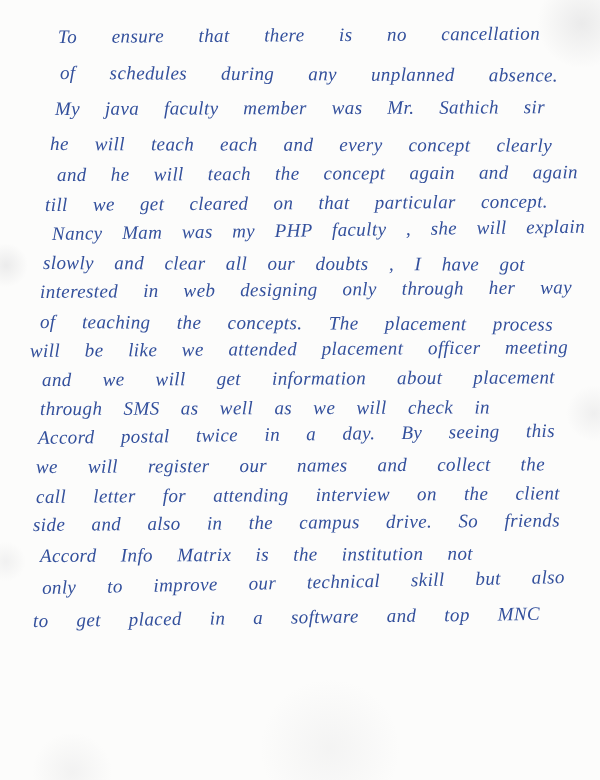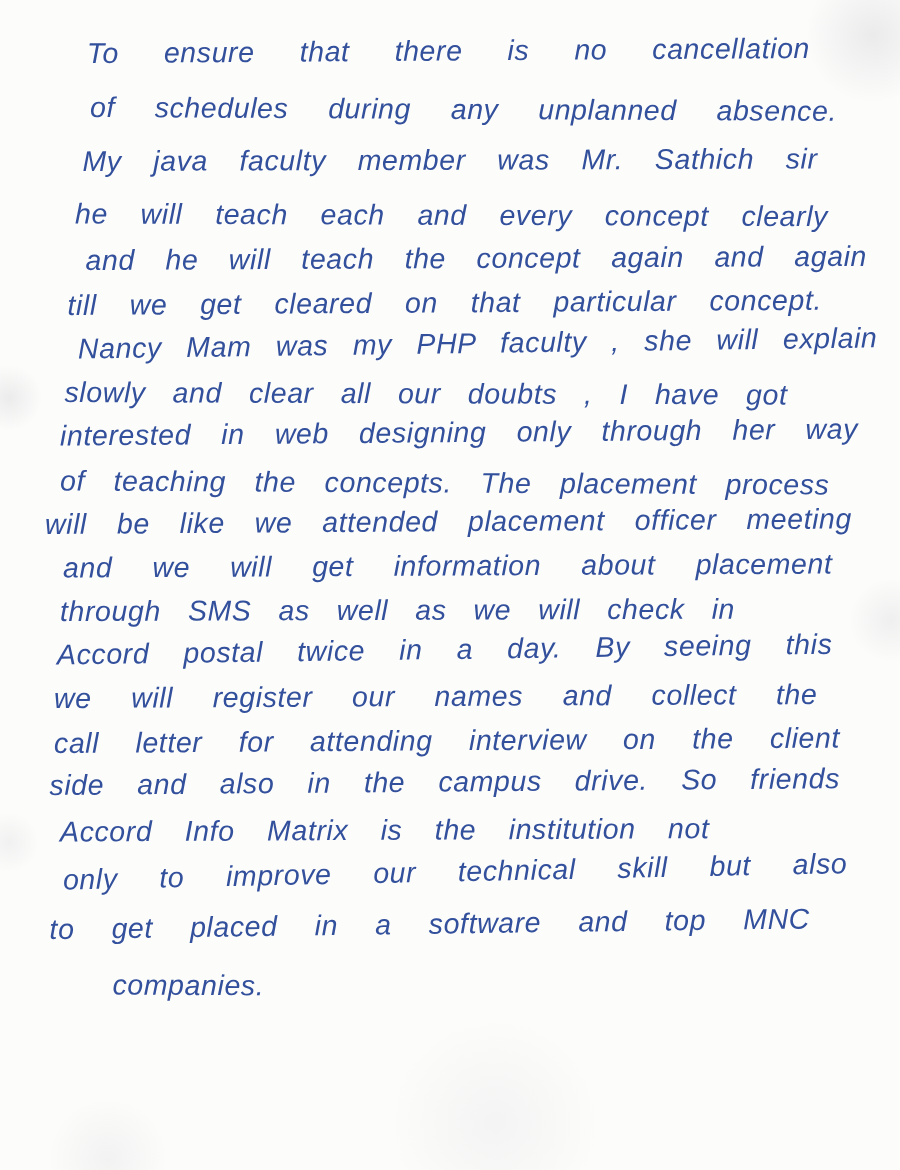--- a/index.html
+++ b/index.html
@@ -15,21 +15,21 @@
     height: 780px;
     overflow: hidden;
     background:
       radial-gradient(circle at 97% 3%, rgba(165,165,170,0.20) 0, rgba(165,165,170,0.0) 45px),
       radial-gradient(circle at 1% 34%, rgba(160,160,165,0.18) 0, rgba(160,160,165,0.0) 22px),
       radial-gradient(circle at 99% 53%, rgba(160,160,165,0.14) 0, rgba(160,160,165,0.0) 28px),
       radial-gradient(circle at 1% 72%, rgba(160,160,165,0.12) 0, rgba(160,160,165,0.0) 20px),
       radial-gradient(circle at 55% 96%, rgba(170,170,175,0.10) 0, rgba(170,170,175,0.0) 70px),
       radial-gradient(circle at 12% 99%, rgba(170,170,175,0.12) 0, rgba(170,170,175,0.0) 40px),
       #fcfcfb;
-    font-family: Liberation Sans, sans-serif;
+    font-family: Liberation Serif, serif;
     font-style: italic;
   }
   .hw-line {
     position: absolute;
     font-size: 19px;
     line-height: 25px;
     letter-spacing: 0.4px;
     word-spacing: 5px;
     color: #33509c;
     text-align: justify;
@@ -59,14 +59,13 @@
   <div class="hw-line" style="top:338px; left:30px; width:538px; transform:rotate(-0.4deg);">will be like we attended placement officer meeting</div>
   <div class="hw-line" style="top:367px; left:42px; width:513px; transform:rotate(-0.3deg);">and we will get information about placement</div>
   <div class="hw-line" style="top:396px; left:40px; width:450px; transform:rotate(-0.2deg);">through SMS as well as we will check in</div>
   <div class="hw-line" style="top:425px; left:38px; width:517px; transform:rotate(-0.8deg);">Accord postal twice in a day. By seeing this</div>
   <div class="hw-line" style="top:454px; left:36px; width:509px; transform:rotate(-0.3deg);">we will register our names and collect the</div>
   <div class="hw-line" style="top:484px; left:36px; width:524px; transform:rotate(-0.4deg);">call letter for attending interview on the client</div>
   <div class="hw-line" style="top:512px; left:33px; width:527px; transform:rotate(-0.5deg);">side and also in the campus drive. So friends</div>
   <div class="hw-line" style="top:543px; left:40px; width:433px; transform:rotate(-0.3deg);">Accord Info Matrix is the institution not</div>
   <div class="hw-line" style="top:575px; left:42px; width:523px; transform:rotate(-1.2deg);">only to improve our technical skill but also</div>
   <div class="hw-line" style="top:608px; left:33px; width:507px; transform:rotate(-0.8deg);">to get placed in a software and top MNC</div>
-  <div class="hw-line no-justify" style="top:645px; left:75px; transform:rotate(0.3deg);">companies.</div>
 </div>
 
 </body></html>

